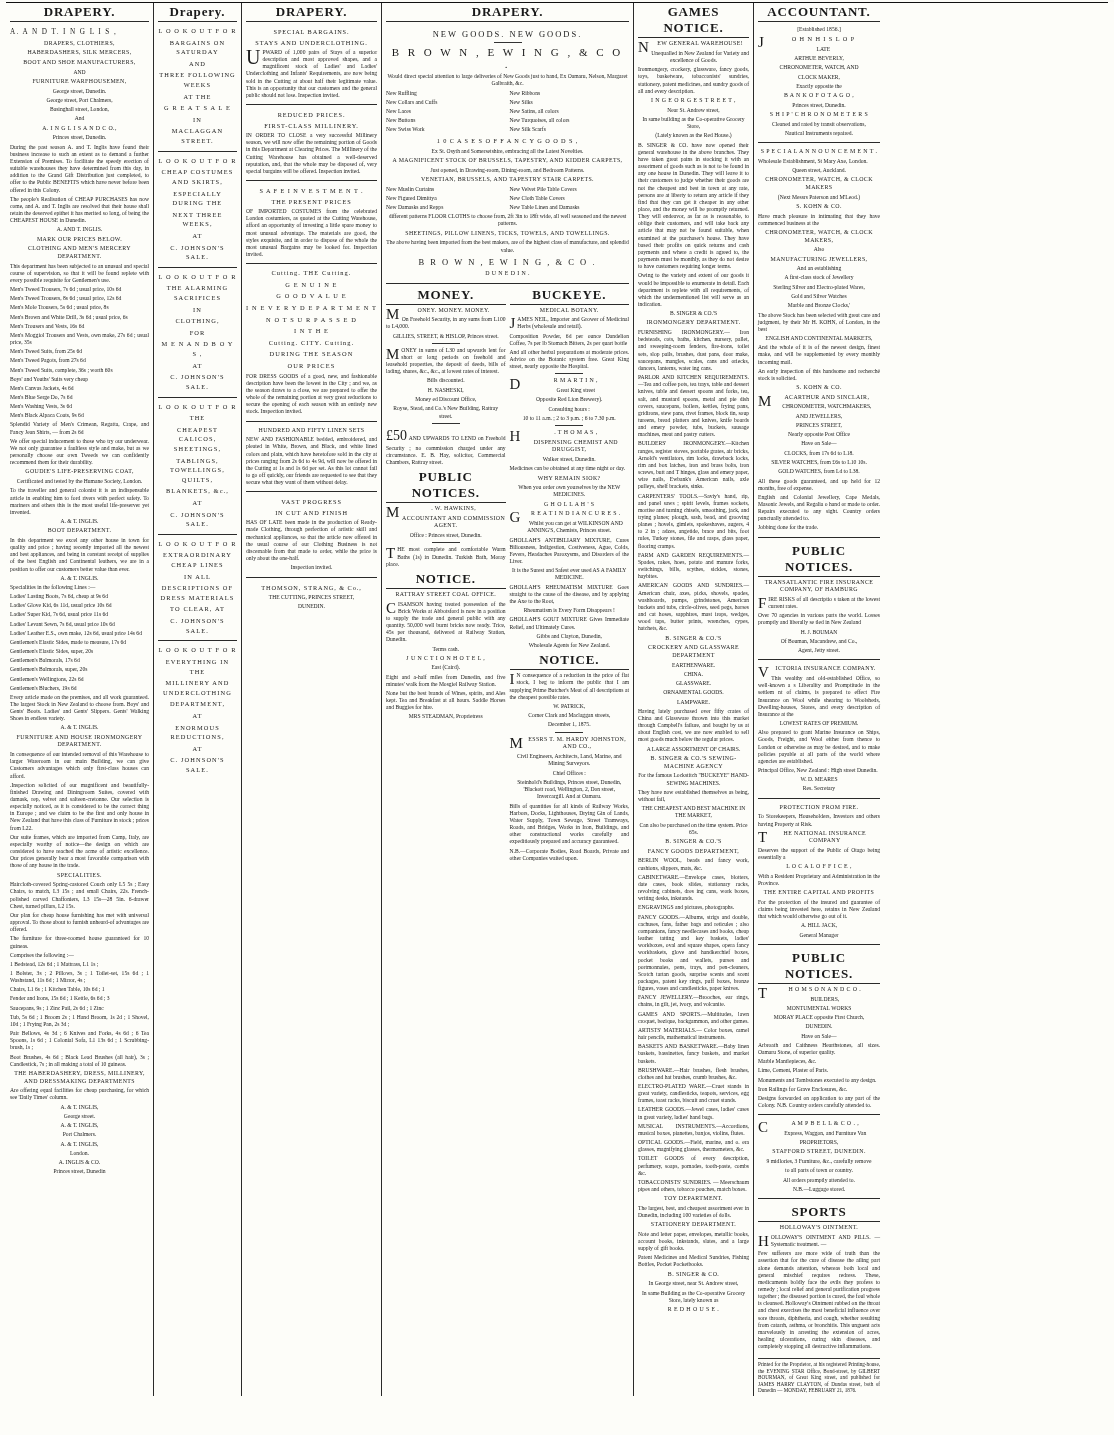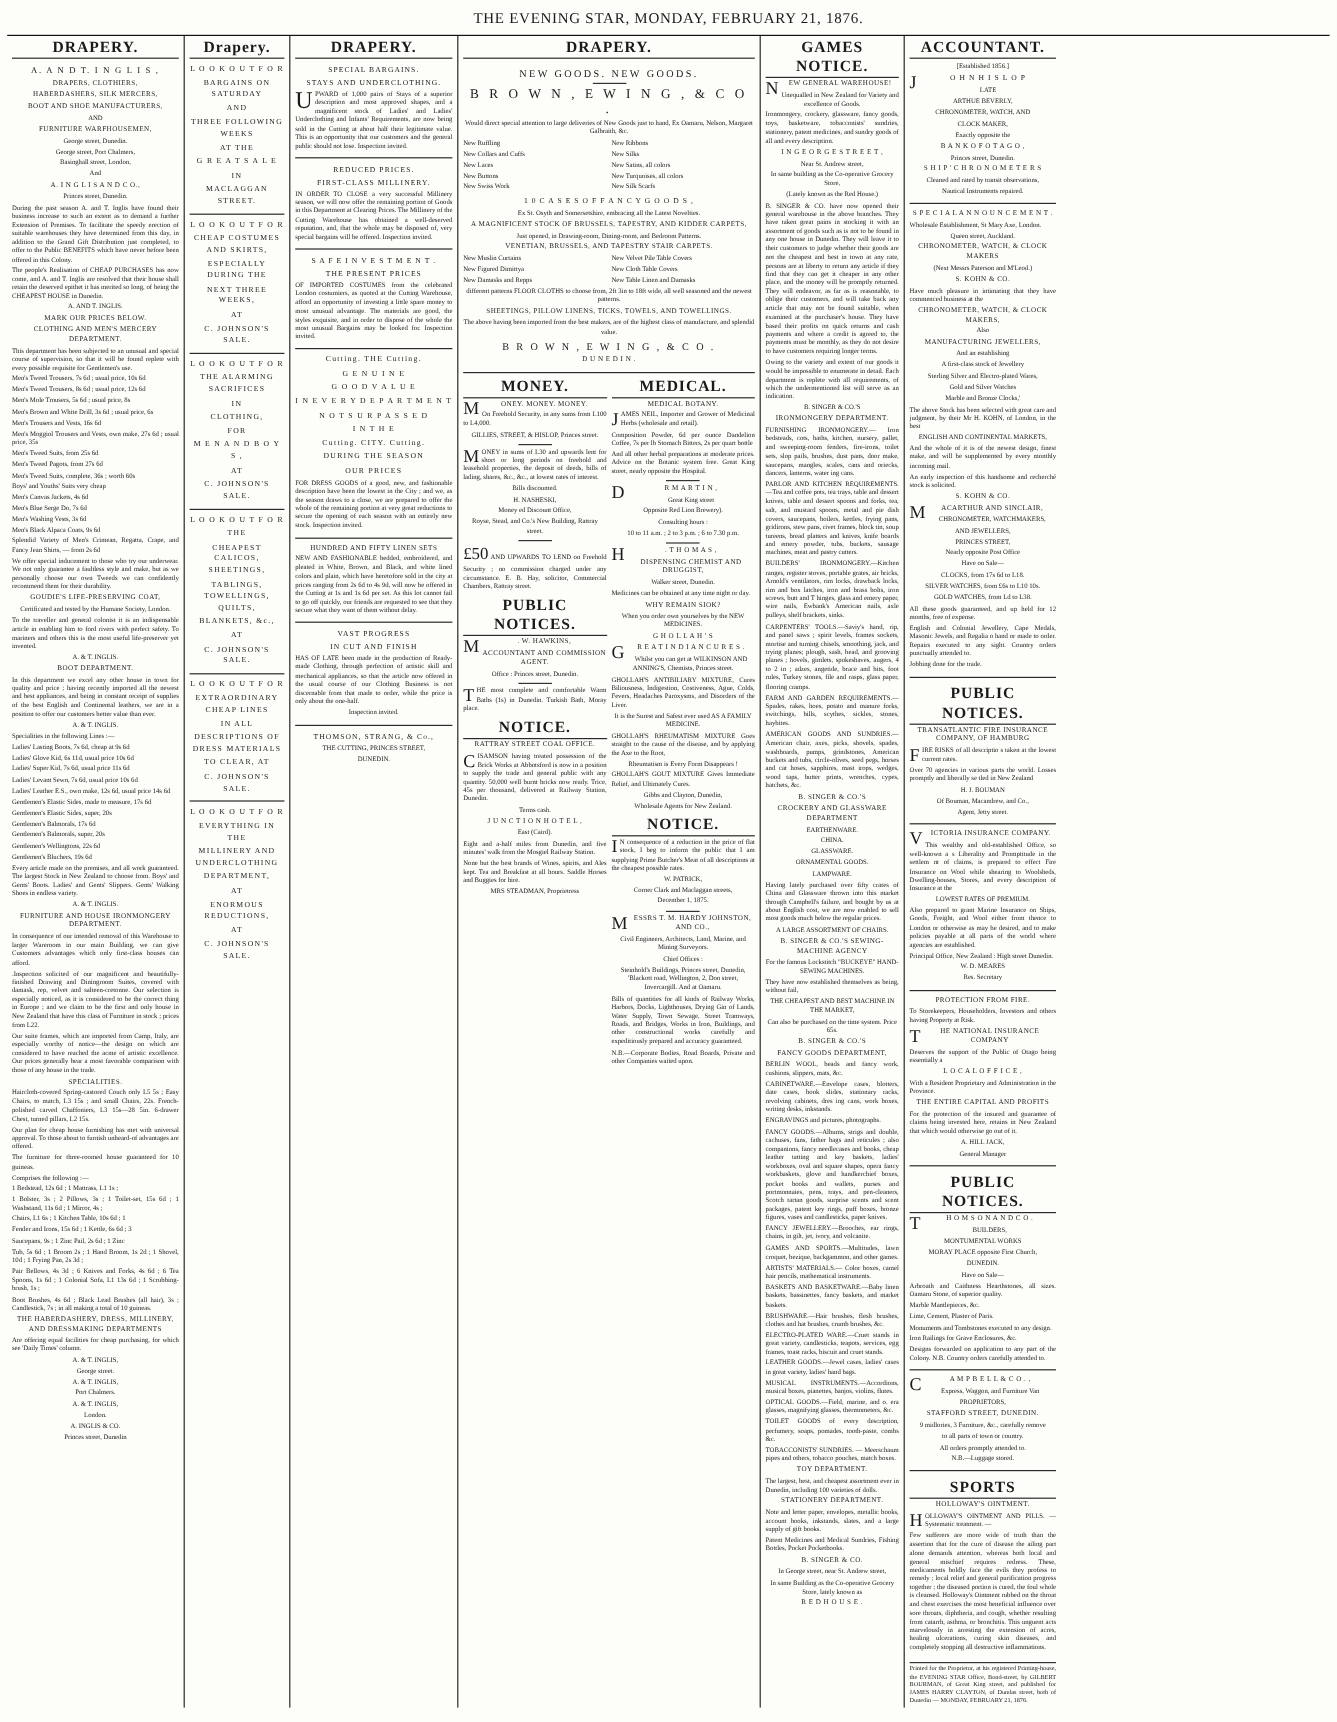--- a/index.html
+++ b/index.html
@@ -59,21 +59,21 @@
     padding:2px 0 3px 0;
     margin-bottom:2px;
   }
   .ad:last-child{border-bottom:none;}
   .ad.nb{border-bottom:none;}
   p{margin:0 0 2px 0;}
   .t{font-size:5.6px;line-height:1.28;text-align:justify;}
   .tc{font-size:5.6px;line-height:1.3;text-align:center;}
   .hd{
     font-size:7.2px;
-    text-align:center;
+    text-align:left;
     letter-spacing:1.4px;
     margin:2px 0 2px 0;
     line-height:1.35;
   }
   .hd2{
     font-size:6.3px;
     text-align:center;
     letter-spacing:.9px;
     margin:2px 0 2px 0;
     line-height:1.35;
@@ -133,21 +133,20 @@
     font-size:6.4px;
     letter-spacing:1.1px;
     line-height:1.5;
   }
 </style>
 </head>
 <body>
 
 <div class="page">
 
-  <div class="masthead">THE EVENING STAR, MONDAY, FEBRUARY 21, 1876.</div>
   <div class="rule"></div>
 
   <div class="cols">
 
     <div class="col c1">
       <div class="colhead">DRAPERY.</div>
 
       <div class="ad">
         <p class="hd">A.   A N D   T.    I N G L I S ,</p>
         <p class="hd3">DRAPERS, CLOTHIERS,</p>
@@ -432,21 +431,21 @@
           <p class="t"><span class="dropcap-sm">C</span><span>ISAMSON having treated possession of the Brick Works at Abbotsford is now in a position to supply the trade and general public with any quantity.  50,000 well burnt bricks now ready.  Trice, 45s per thousand, delivered at Railway Station, Dunedin.</span></p>
           <p class="tc">Terms cash.</p>
           <p class="hd3">J U N C T I O N   H O T E L ,</p>
           <p class="tc">East (Caird).</p>
           <p class="t">Eight and a-half miles from Dunedin, and five minutes' walk from the Mosgiel Railway Station.</p>
           <p class="t">None but the best brands of Wines, spirits, and Ales kept.  Tea and Breakfast at all hours.  Saddle Horses and Buggies for hire.</p>
           <p class="tc">MRS STEADMAN, Proprietress</p>
         </div>
 
         <div>
-          <p class="colhead">MEDICAL.</p>
+          <p class="colhead">BUCKEYE.</p>
           <p class="hd3">MEDICAL BOTANY.</p>
           <p class="t"><span class="dropcap-sm">J</span><span>AMES NEIL, Importer and Grower of Medicinal Herbs (wholesale and retail).</span></p>
           <p class="t">Composition Powder, 6d per ounce   Dandelion Coffee, 7s per lb   Stomach Bitters, 2s per quart bottle</p>
           <p class="t">And all other herbal preparations at moderate prices.  Advice on the Botanic system free.  Great King street, nearly opposite the Hospital.</p>
           <div class="sep"></div>
           <p class="hd3"><span class="dropcap-sm">D</span><span>R       M A R T I N ,</span></p>
           <p class="tc">Great King street</p>
           <p class="tc">Opposite Red Lion Brewery).</p>
           <p class="tc">Consulting hours :</p>
           <p class="tc">10 to 11 a.m. ; 2 to 3 p.m. ; 6 to 7.30 p.m.</p>

